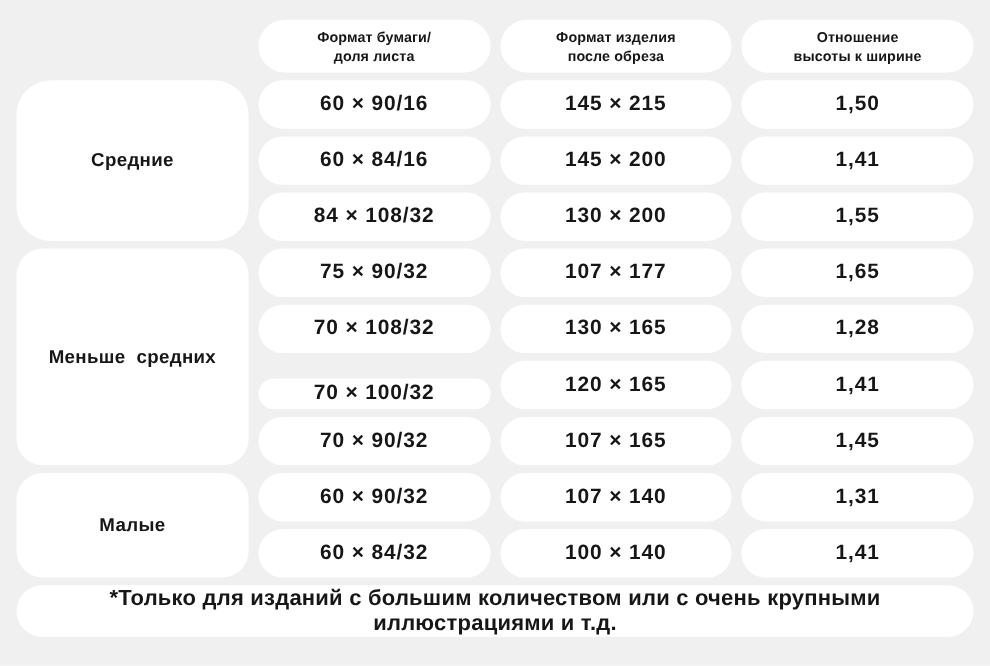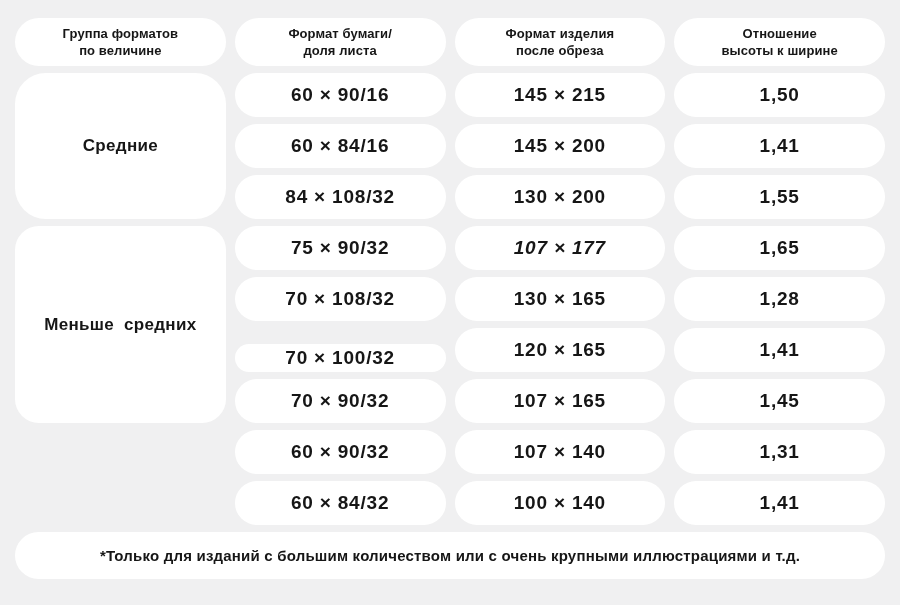--- a/index.html
+++ b/index.html
@@ -39,56 +39,55 @@
     font-size: 17px;
     letter-spacing: 0.3px;
     white-space: pre;
   }
   .data-cell {
     font-size: 19px;
     letter-spacing: 0.8px;
   }
   .footer-cell {
     grid-column: 1 / -1;
-    font-size: 15px;
+    font-size: 20px;
     letter-spacing: 0.2px;
   }
 </style>
 </head>
 <body>
 
 <div class="page">
   <div class="grid">
 
-    <div class="cell header-cell" style="grid-row:1; grid-column:1;">Группа форматов
-по величине</div>
     <div class="cell header-cell" style="grid-row:1; grid-column:2;">Формат бумаги/
 доля листа</div>
     <div class="cell header-cell" style="grid-row:1; grid-column:3;">Формат изделия
 после обреза</div>
     <div class="cell header-cell" style="grid-row:1; grid-column:4;">Отношение
 высоты к ширине</div>
 
     <div class="cell group-cell" style="grid-row:2/5; grid-column:1;border-radius:31px;">Средние</div>
     <div class="cell group-cell" style="grid-row:5/9; grid-column:1;">Меньше  средних</div>
+    <div class="cell group-cell" style="grid-row:9/11; grid-column:1;">Малые</div>
 
     <div class="cell data-cell" style="grid-row:2; grid-column:2;">60 × 90/16</div>
     <div class="cell data-cell" style="grid-row:2; grid-column:3;">145 × 215</div>
     <div class="cell data-cell" style="grid-row:2; grid-column:4;">1,50</div>
 
     <div class="cell data-cell" style="grid-row:3; grid-column:2;">60 × 84/16</div>
     <div class="cell data-cell" style="grid-row:3; grid-column:3;">145 × 200</div>
     <div class="cell data-cell" style="grid-row:3; grid-column:4;">1,41</div>
 
     <div class="cell data-cell" style="grid-row:4; grid-column:2;">84 × 108/32</div>
     <div class="cell data-cell" style="grid-row:4; grid-column:3;">130 × 200</div>
     <div class="cell data-cell" style="grid-row:4; grid-column:4;">1,55</div>
 
     <div class="cell data-cell" style="grid-row:5; grid-column:2;">75 × 90/32</div>
-    <div class="cell data-cell" style="grid-row:5; grid-column:3;font-style:italic;">107 × 177</div>
+    <div class="cell data-cell" style="grid-row:5; grid-column:3;">107 × 177</div>
     <div class="cell data-cell" style="grid-row:5; grid-column:4;">1,65</div>
 
     <div class="cell data-cell" style="grid-row:6; grid-column:2;">70 × 108/32</div>
     <div class="cell data-cell" style="grid-row:6; grid-column:3;">130 × 165</div>
     <div class="cell data-cell" style="grid-row:6; grid-column:4;">1,28</div>
 
     <div class="cell data-cell" style="grid-row:7; grid-column:2;margin-top:16px;">70 × 100/32</div>
     <div class="cell data-cell" style="grid-row:7; grid-column:3;">120 × 165</div>
     <div class="cell data-cell" style="grid-row:7; grid-column:4;">1,41</div>
 

